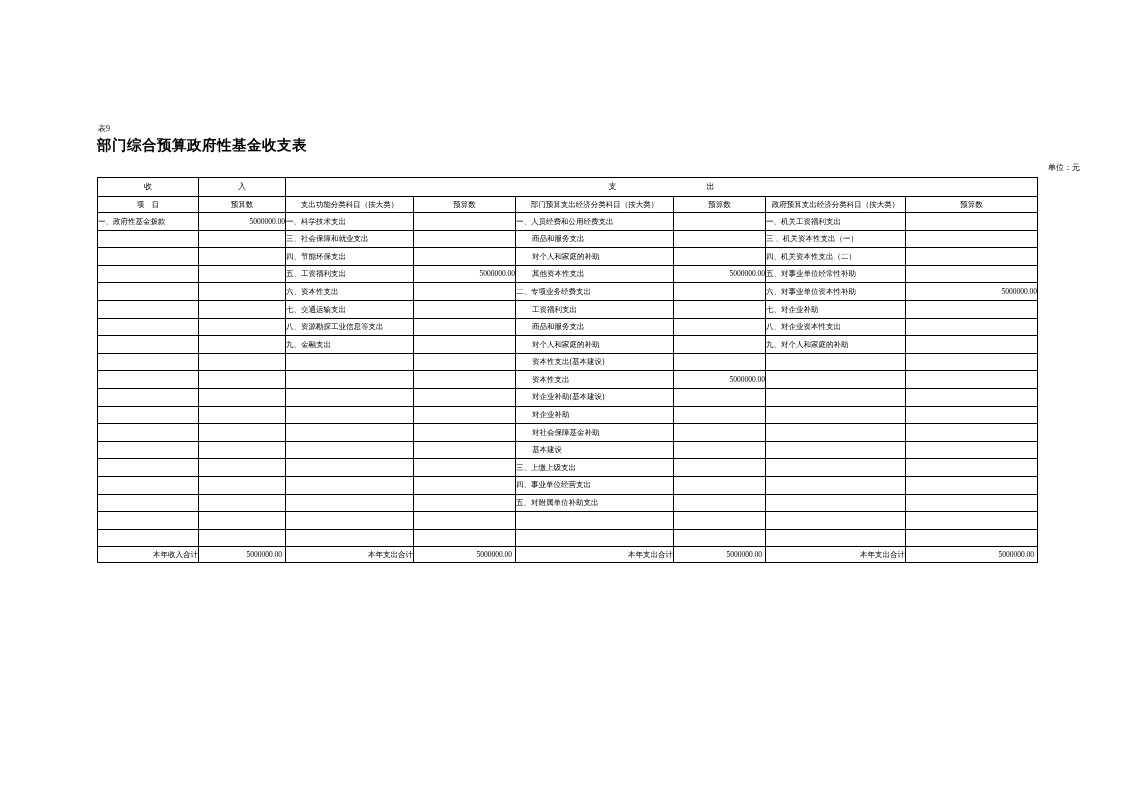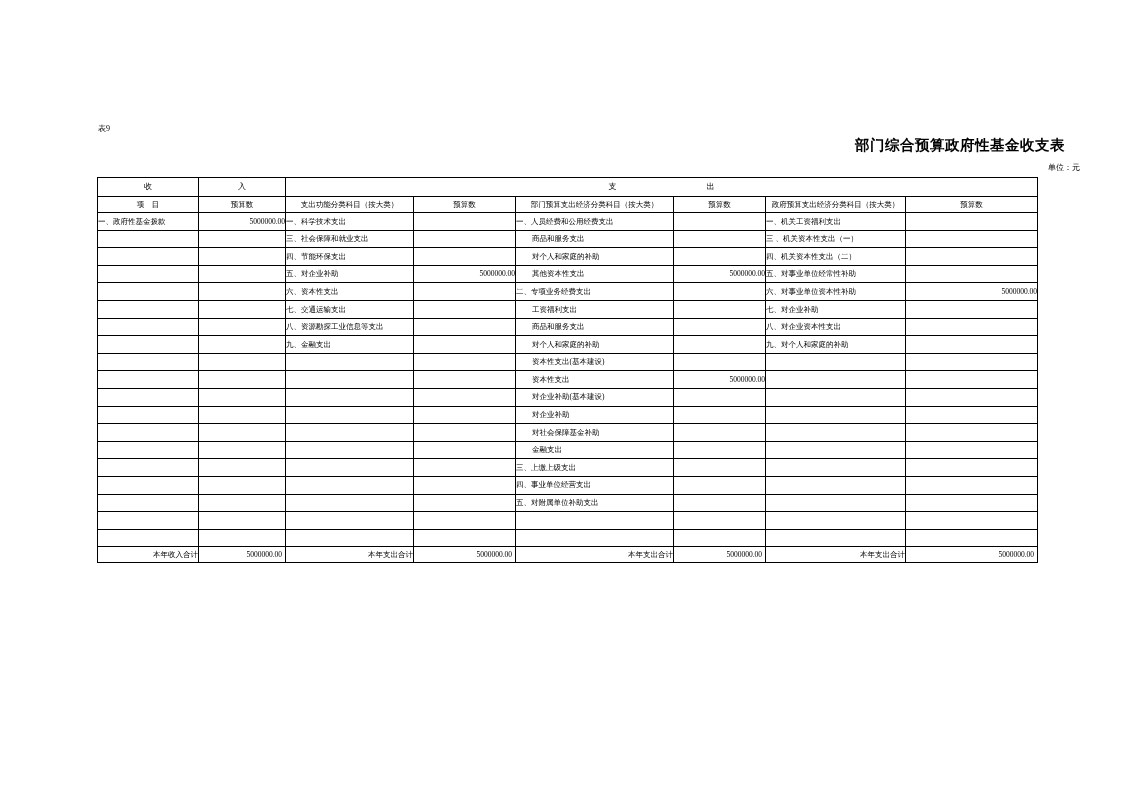--- a/index.html
+++ b/index.html
@@ -2,21 +2,21 @@
 <html><head>
 <meta charset="utf-8">
 <style>
   html,body{margin:0;padding:0;background:#e8e8e8;}
   .page{
     position:relative;width:1122px;height:793px;background:#ffffff;
     font-family:"Liberation Serif","DejaVu Serif",serif;color:#000;overflow:hidden;padding-left:43px;
   }
   .table-label{position:absolute;left:98px;top:123px;font-size:8px;}
   .page-title{
-    position:absolute;left:97px;top:136px;width:968px;text-align:right;
+    position:absolute;left:97px;top:136px;width:968px;text-align:left;
     font-size:14.5px;font-weight:bold;letter-spacing:0.5px;
   }
   .unit-label{position:absolute;right:85px;top:162px;font-size:8px;}
   table.budget{
     position:absolute;left:97px;top:177px;width:940px;
     border-collapse:collapse;table-layout:fixed;
     border:1.5px solid #000;
     font-size:7.5px;line-height:1;
   }
   table.budget th,table.budget td{
@@ -110,21 +110,21 @@
           <td class="item">四、节能环保支出</td>
           <td class="num"></td>
           <td class="item sub">对个人和家庭的补助</td>
           <td class="num"></td>
           <td class="item">四、机关资本性支出（二）</td>
           <td class="num"></td>
         </tr>
         <tr>
           <td class="item"></td>
           <td class="num"></td>
-          <td class="item">五、对企业补助</td>
+          <td class="item">五、工资福利支出</td>
           <td class="num">5000000.00</td>
           <td class="item sub">其他资本性支出</td>
           <td class="num">5000000.00</td>
           <td class="item">五、对事业单位经常性补助</td>
           <td class="num"></td>
         </tr>
         <tr>
           <td class="item"></td>
           <td class="num"></td>
           <td class="item">六、资本性支出</td>
@@ -212,21 +212,21 @@
           <td class="item sub">对社会保障基金补助</td>
           <td class="num"></td>
           <td class="item"></td>
           <td class="num"></td>
         </tr>
         <tr>
           <td class="item"></td>
           <td class="num"></td>
           <td class="item"></td>
           <td class="num"></td>
-          <td class="item sub">金融支出</td>
+          <td class="item sub">基本建设</td>
           <td class="num"></td>
           <td class="item"></td>
           <td class="num"></td>
         </tr>
         <tr>
           <td class="item"></td>
           <td class="num"></td>
           <td class="item"></td>
           <td class="num"></td>
           <td class="item">三、上缴上级支出</td>

